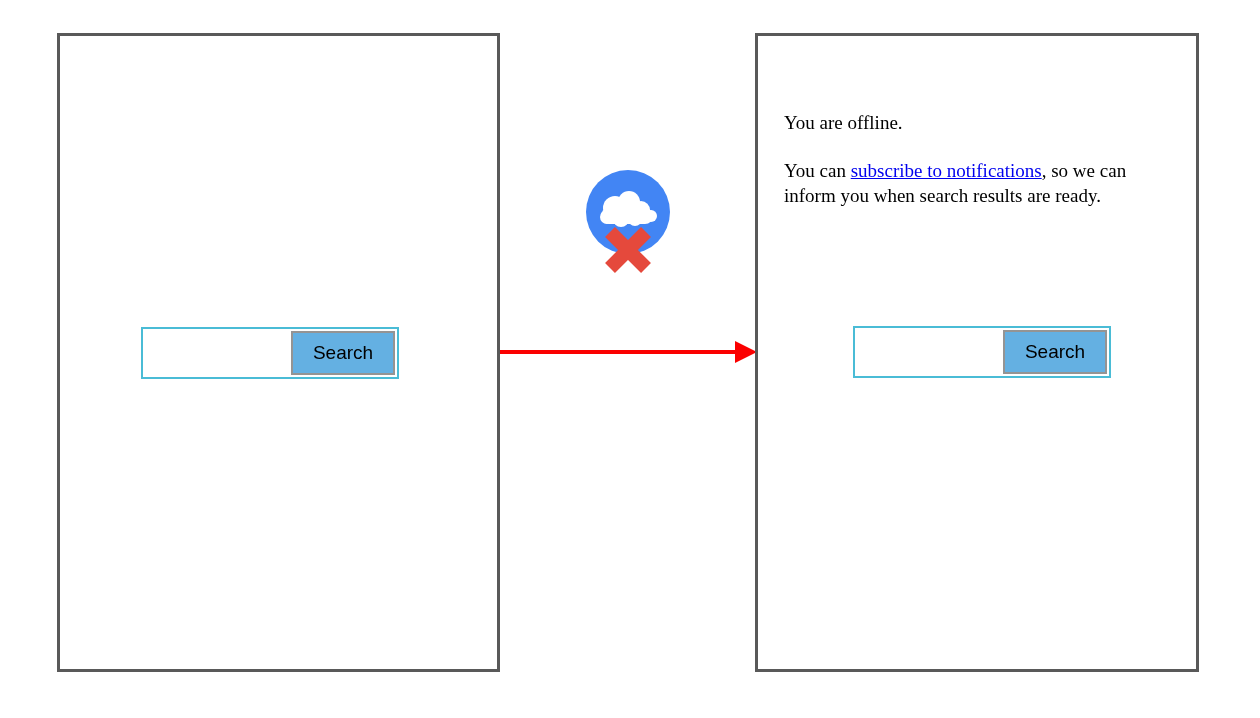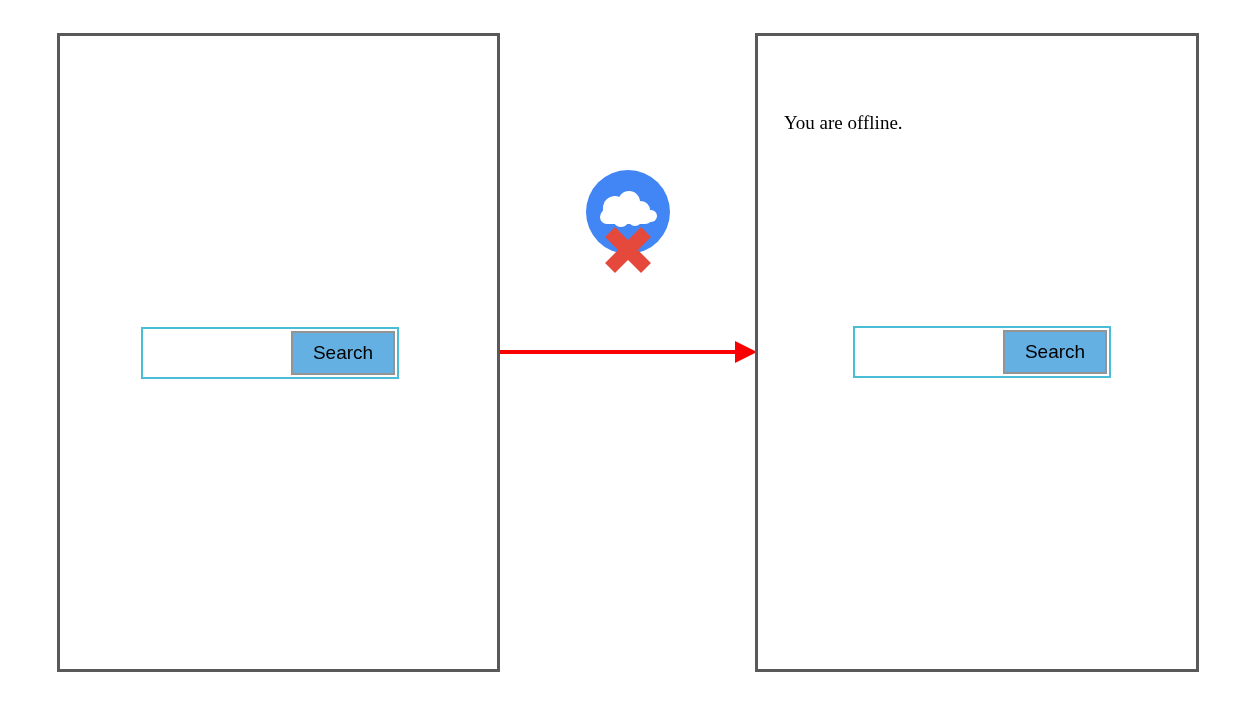--- a/index.html
+++ b/index.html
@@ -133,20 +133,21 @@
     </g>
     <g stroke="#e5493c" stroke-width="14" stroke-linecap="butt">
       <line x1="27" y1="62" x2="63" y2="98"></line>
       <line x1="63" y1="62" x2="27" y2="98"></line>
     </g>
   </svg>
 
   <div class="frame right">
     <div class="offline-text">
       <p>You are offline.</p>
+      <p><span>You can </span><a>subscribe to notifications</a><span>, so we can inform you when search results are ready.</span></p>
     </div>
     <div class="search-widget">
       <input class="search-input" type="text" value="" style="">
       <button class="search-button">Search</button>
     </div>
   </div>
 
 </div>
 
 </body></html>

